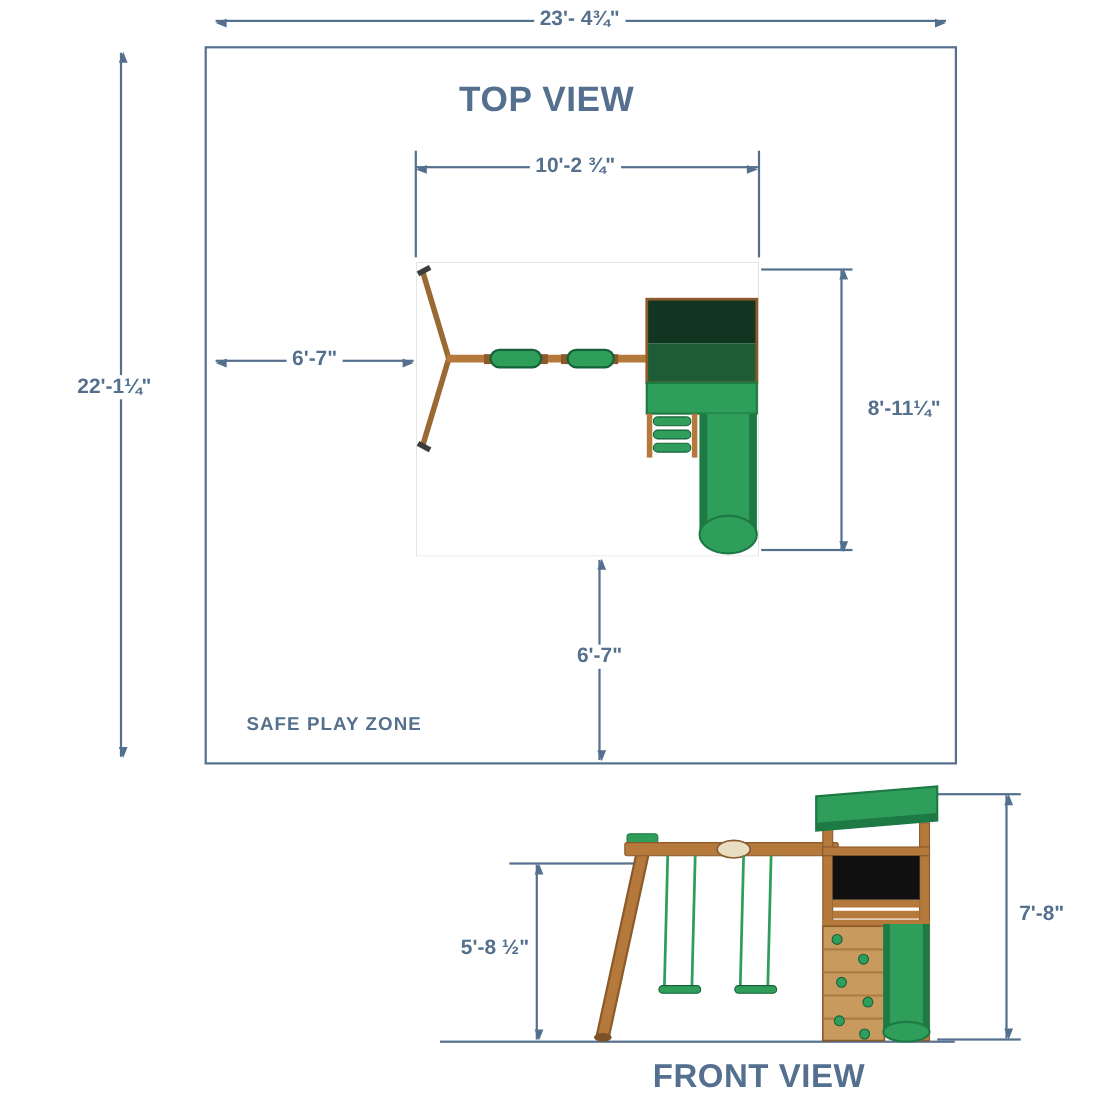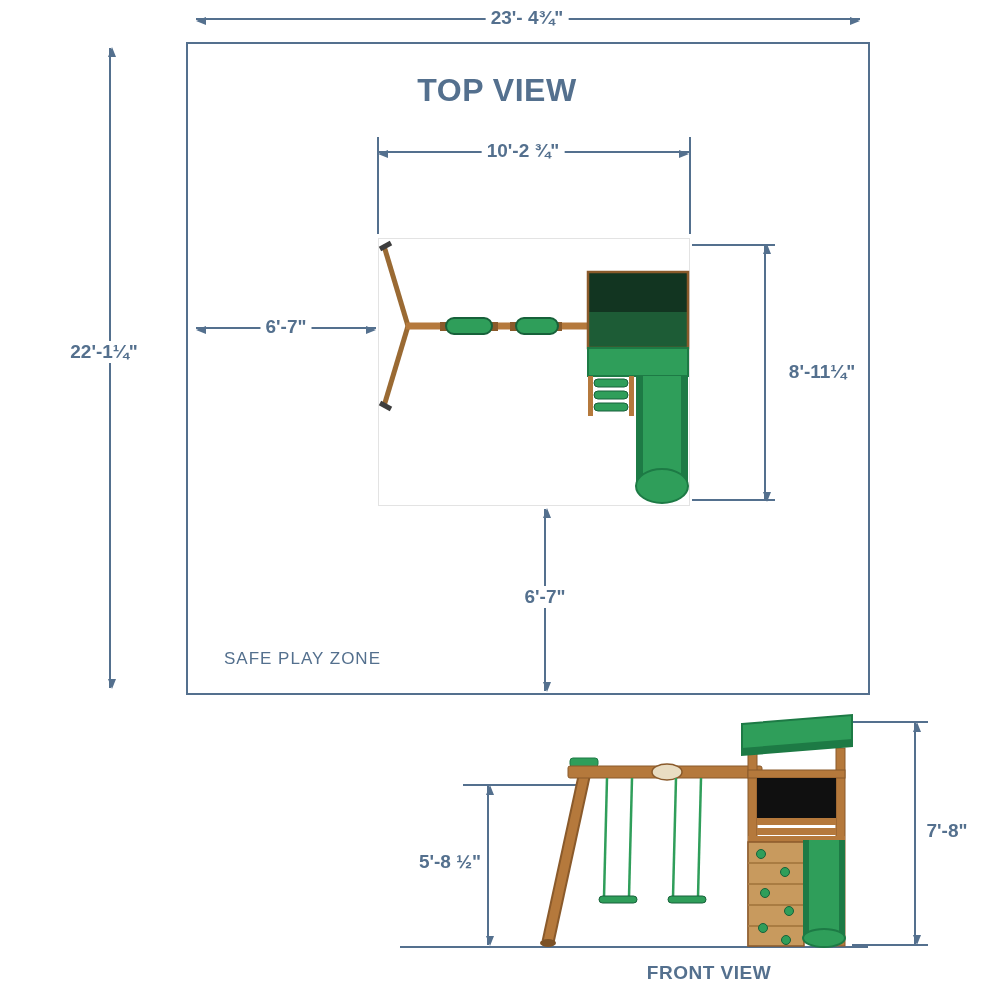--- a/index.html
+++ b/index.html
@@ -22,21 +22,21 @@
   .v-dim::before{content:"";position:absolute;left:-3px;top:-1px;width:0;height:0;
     border-left:4px solid transparent;border-right:4px solid transparent;border-bottom:10px solid var(--dim);}
   .v-dim::after{content:"";position:absolute;left:-3px;bottom:-1px;width:0;height:0;
     border-left:4px solid transparent;border-right:4px solid transparent;border-top:10px solid var(--dim);}
   .ext-h{position:absolute;height:0;border-top:2px solid var(--dim);}
   .ext-v{position:absolute;width:0;border-left:2px solid var(--dim);}
   .dim-label{position:absolute;transform:translateX(-50%);background:#ffffff;padding:0 5px;
     color:var(--dim);font-size:19px;font-weight:600;white-space:nowrap;line-height:22px;}
   .view-title{position:absolute;transform:translateX(-50%);color:var(--dim);
     font-size:32px;font-weight:700;letter-spacing:.5px;white-space:nowrap;}
-  .zone-label{position:absolute;color:var(--dim);font-size:17px;font-weight:400;
+  .zone-label{position:absolute;color:var(--dim);font-size:17px;font-weight:700;
     letter-spacing:1px;white-space:nowrap;}
   svg{position:absolute;}
 </style>
 </head>
 <body>
 
 <div id="canvas">
 
   <div class="h-dim" style="left:196px;top:18px;width:664px;"></div>
   <div class="dim-label" style="left:527px;top:7px;">23'- 4¾"</div>
@@ -163,15 +163,15 @@
       </g>
       <g>
         <rect x="268" y="128" width="42" height="98" fill="#2f9e5a"></rect>
         <rect x="268" y="128" width="6" height="98" fill="#1d7a45"></rect>
         <rect x="304" y="128" width="6" height="98" fill="#1d7a45"></rect>
         <ellipse cx="289" cy="226" rx="21" ry="9" fill="#2f9e5a" stroke="#1d7a45" stroke-width="2"></ellipse>
       </g>
     </g>
   </svg>
 
-  <div class="view-title" style="left:709px;top:962px;font-size:19px;">FRONT VIEW</div>
+  <div class="view-title" style="left:690px;top:962px;font-size:30px;">FRONT VIEW</div>
 
 </div>
 
 </body></html>

